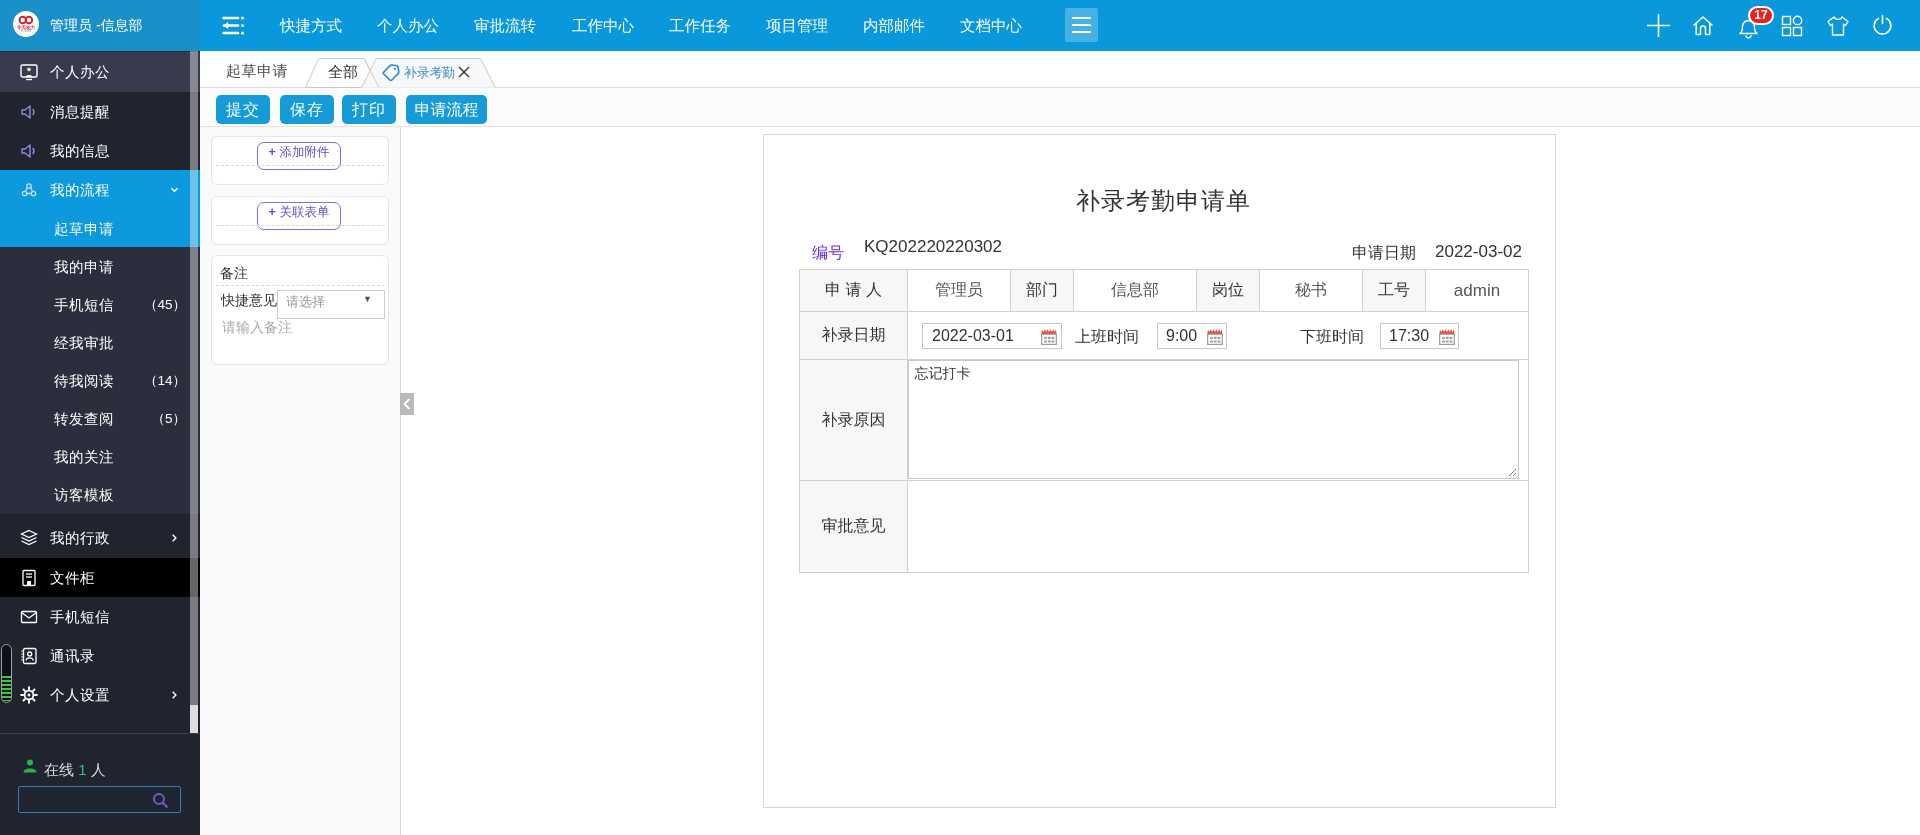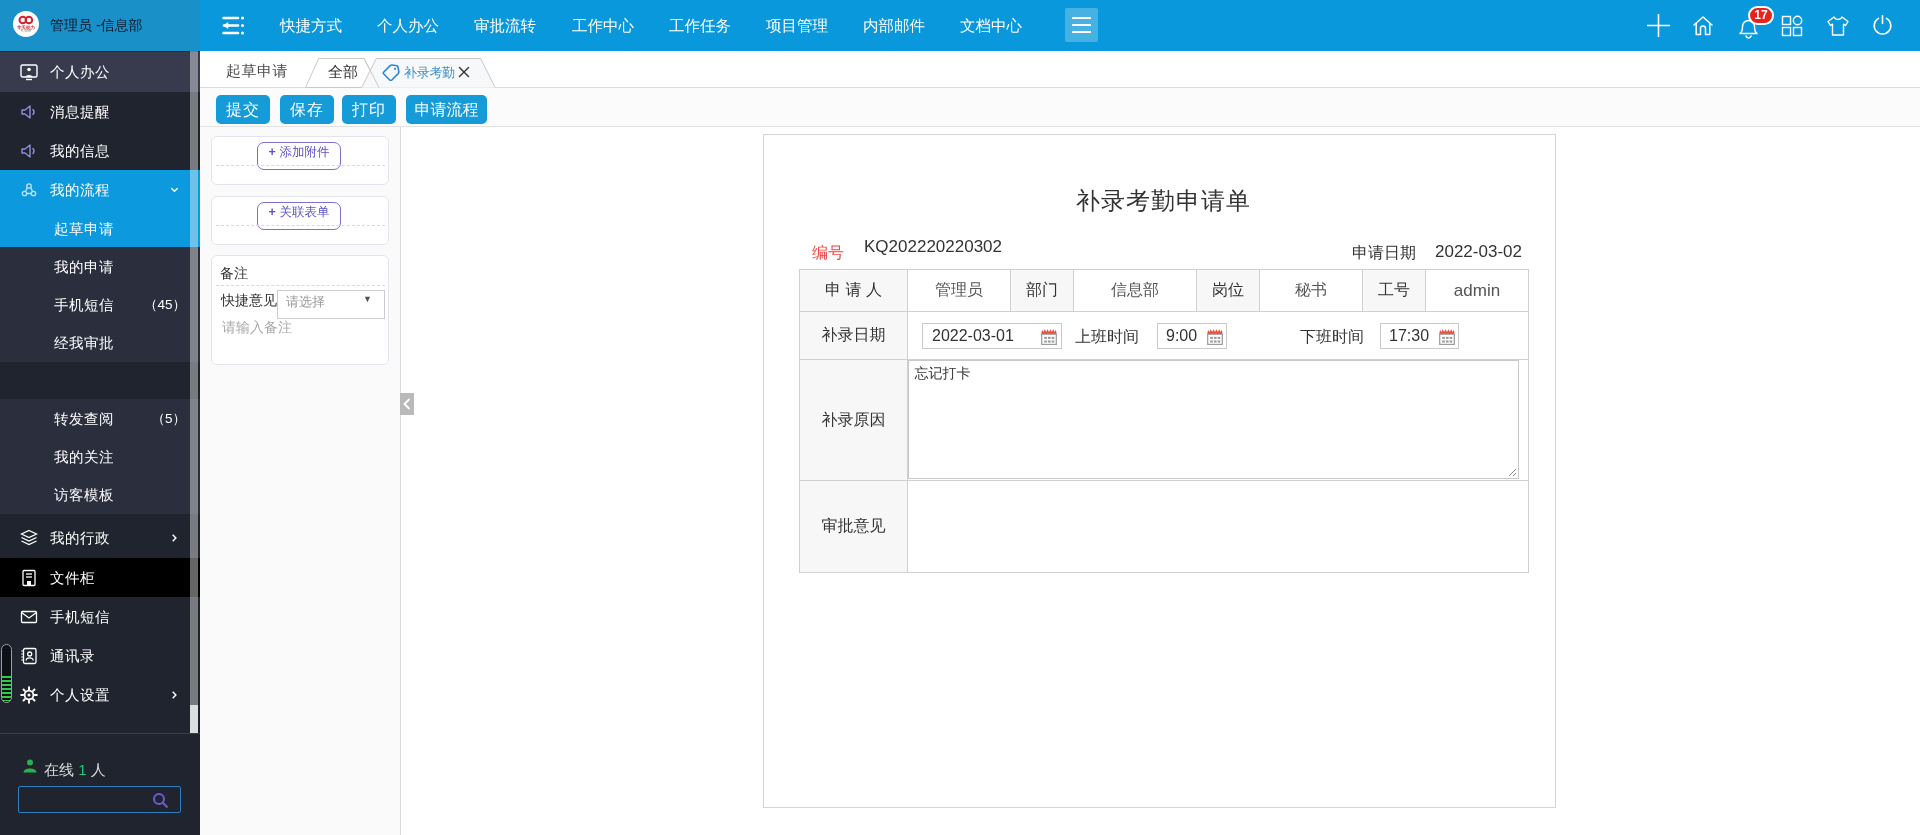--- a/index.html
+++ b/index.html
@@ -3,21 +3,21 @@
 <meta charset="utf-8">
 <style>
 * { margin:0; padding:0; box-sizing:border-box; }
 html,body { width:1920px; height:835px; overflow:hidden; font-family:"Liberation Sans",sans-serif; background:#fff; }
 .abs { position:absolute; }
 
 
 #navbar { position:absolute; left:0; top:0; width:1920px; height:51px; background:#0998db; }
 #sbheader { position:absolute; left:0; top:0; width:200px; height:51px; background:#1a90c8; }
 #logo { position:absolute; left:13px; top:11px; width:26px; height:26px; border-radius:50%; background:#fff; }
-#sbheader .uname { position:absolute; left:50px; top:17px; color:#0f172a; font-size:14px; }
+#sbheader .uname { position:absolute; left:50px; top:17px; color:#ffffff; font-size:14px; }
 .navitem { position:absolute; top:0; height:51px; line-height:51px; color:#fff; font-size:15.5px; text-align:center; width:120px; }
 #navboxr { position:absolute; left:1065px; top:8px; width:33px; height:34px; background:rgba(255,255,255,0.25); border-radius:2px; }
 
 
 #sidebar { position:absolute; left:0; top:51px; width:200px; height:784px; background:#20242e; }
 .srow { position:absolute; left:0; width:200px; height:39px; color:#fff; }
 .srow .ic { position:absolute; left:20px; top:50%; transform:translateY(-50%); width:18px; height:18px; }
 .srow .tx { position:absolute; left:50px; top:50%; transform:translateY(-50%); font-size:14.5px; letter-spacing:0.5px; }
 .srow .cnt { position:absolute; right:14px; top:50%; transform:translateY(-50%); font-size:13.5px; }
 .srow .chev { position:absolute; right:21px; top:50%; transform:translateY(-50%); width:9px; height:9px; }
@@ -181,20 +181,24 @@
   <div class="srow sub" style="top:196px;background:#2b2f3d">
       <span class="tx">我的申请</span>
     </div>
   <div class="srow sub" style="top:234px;background:#2b2f3d">
       <span class="tx">手机短信</span>
       <span class="cnt">（45）</span>
     </div>
   <div class="srow sub" style="top:272px;background:#2b2f3d">
       <span class="tx">经我审批</span>
     </div>
+  <div class="srow sub" style="top:310px;background:#2b2f3d">
+      <span class="tx">待我阅读</span>
+      <span class="cnt">（14）</span>
+    </div>
   <div class="srow sub" style="top:348px;background:#2b2f3d">
       <span class="tx">转发查阅</span>
       <span class="cnt">（5）</span>
     </div>
   <div class="srow sub" style="top:386px;background:#2b2f3d">
       <span class="tx">我的关注</span>
     </div>
   <div class="srow sub" style="top:424px;background:#2b2f3d">
       <span class="tx">访客模板</span>
     </div>
@@ -324,21 +328,21 @@
   </div>
 </div>
 <div id="vdivider"></div>
 <div id="collapse">
     <svg style="position:absolute;left:3px;top:5px" width="8" height="12" viewBox="0 0 8 12" fill="none" stroke="#fff" stroke-width="1.8">
       <path d="M6.5 1 L1.5 6 L6.5 11"></path>
     </svg>
   </div>
 <div id="card">
   <div id="formtitle">补录考勤申请单</div>
-  <div class="abs" style="left:48px;top:108px;font-size:16px;color:#ef4444">编号</div>
+  <div class="abs" style="left:48px;top:108px;font-size:16px;color:#6d28d9">编号</div>
   <div class="abs" style="left:100px;top:102px;font-size:17px;color:#333">KQ202220220302</div>
   <div class="abs" style="left:588px;top:108px;font-size:16px;color:#333">申请日期</div>
   <div class="abs" style="left:671px;top:107px;font-size:17px;color:#333">2022-03-02</div>
   <div id="ftable" class="abs" style="left:35px;top:134px;width:729px;height:303px">
 
     <div class="cell glabel" style="left:0;top:0;width:108px;height:42px">申 请 人</div>
     <div class="cell wcell" style="left:108px;top:0;width:103px;height:42px">管理员</div>
     <div class="cell glabel" style="left:211px;top:0;width:63px;height:42px">部门</div>
     <div class="cell wcell" style="left:274px;top:0;width:123px;height:42px">信息部</div>
     <div class="cell glabel" style="left:397px;top:0;width:63px;height:42px">岗位</div>

